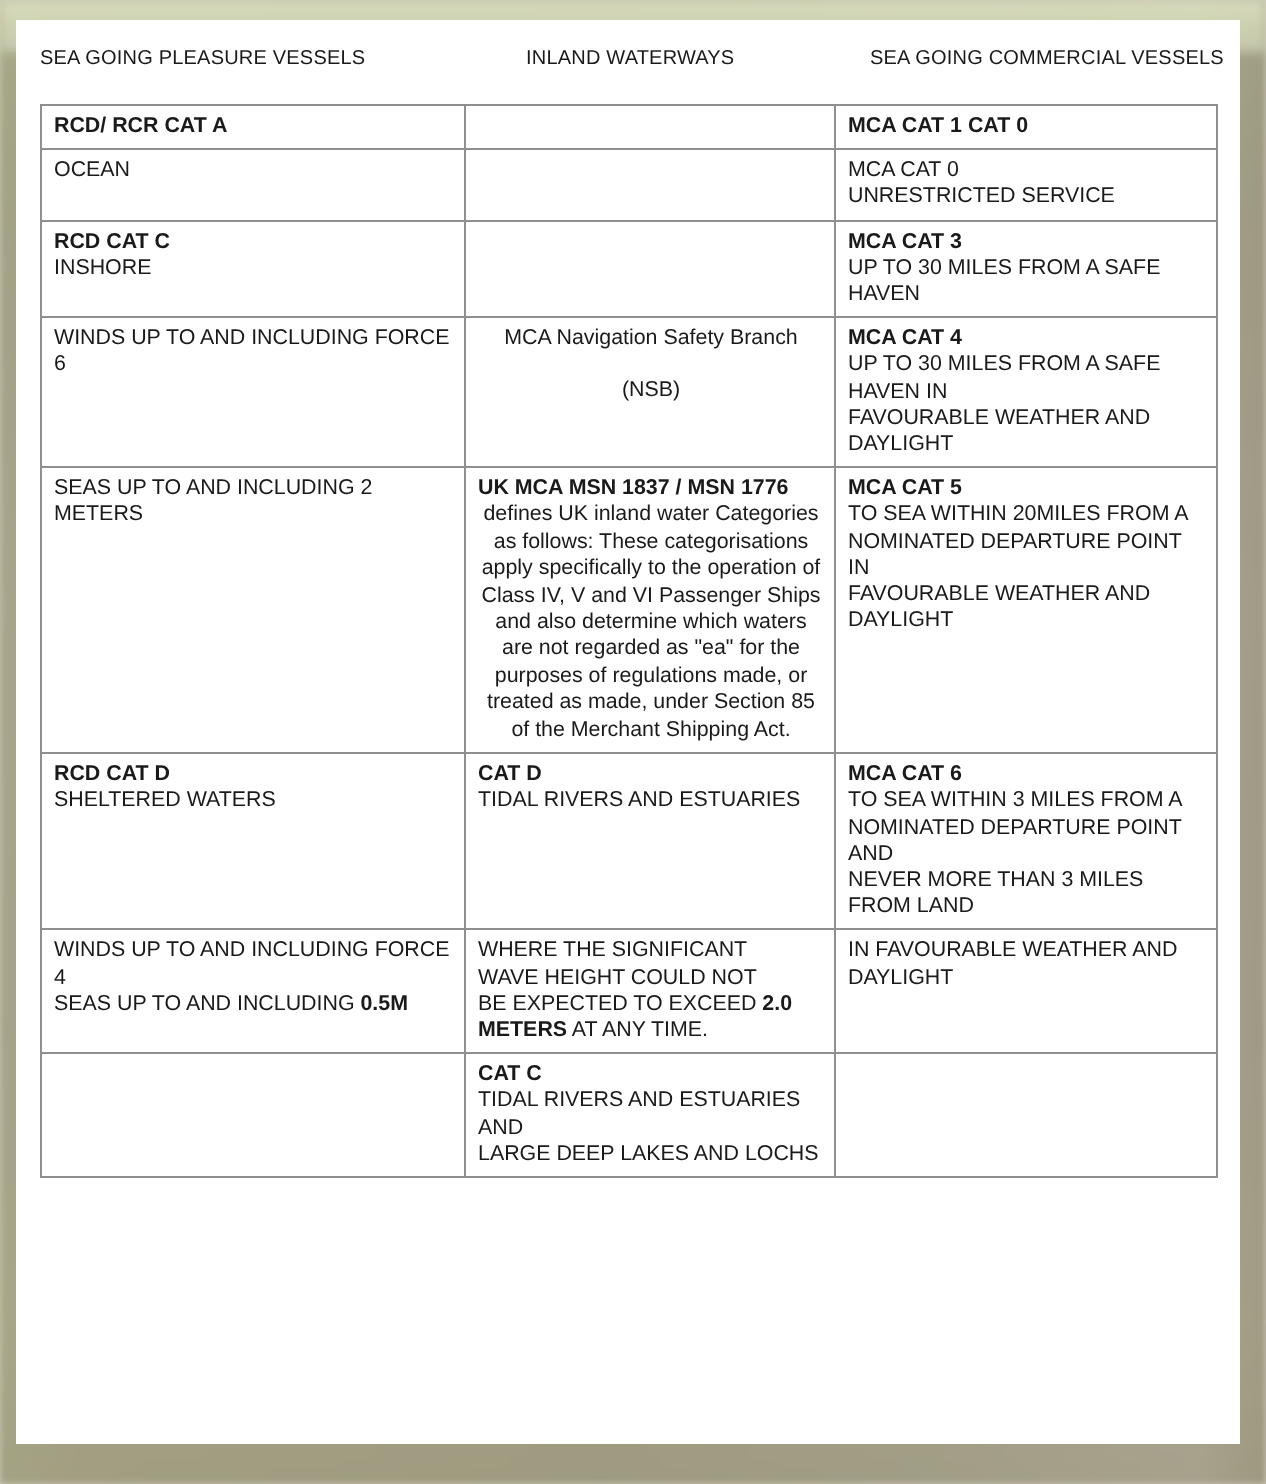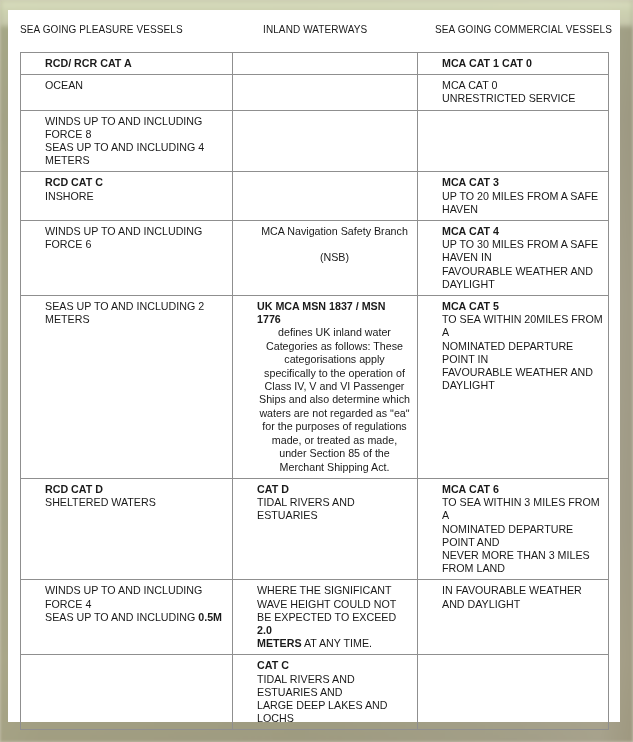--- a/index.html
+++ b/index.html
@@ -77,21 +77,21 @@
     position: absolute;
     left: 12px;
     top: 42px;
     width: 588px;
     border-collapse: collapse;
     table-layout: fixed;
   }
   table#cat-table td {
     border: 1px solid #8f8f8f;
     vertical-align: top;
-    padding: 4px 5px 4px 24px;
+    padding: 4px 5px 4px 6px;
     font-size: 10.7px;
     line-height: 13.2px;
     color: #1a1a1a;
   }
   col.c1 { width: 212px; }
   col.c2 { width: 185px; }
   col.c3 { width: 191px; }
 
   tr.thick-top > td { border-top: 1.6px solid #4a4a4a; }
 
@@ -140,38 +140,30 @@
         </td>
         <td></td>
         <td>
           <div>MCA CAT 0</div>
           <div>UNRESTRICTED SERVICE</div>
         </td>
       </tr>
 
 
 
-      <tr>
-        <td>
-          <div>WINDS UP TO AND INCLUDING FORCE 8</div>
-          <div>SEAS UP TO AND INCLUDING 4 METERS</div>
-        </td>
-        <td></td>
-        <td></td>
-      </tr>
 
       <tr>
         <td>
           <div class="b">RCD CAT C</div>
           <div>INSHORE</div>
         </td>
         <td></td>
         <td>
           <div class="b">MCA CAT 3</div>
-          <div>UP TO 20 MILES FROM A SAFE HAVEN</div>
+          <div>UP TO 30 MILES FROM A SAFE HAVEN</div>
         </td>
       </tr>
 
       <tr>
         <td>
           <div>WINDS UP TO AND INCLUDING FORCE 6</div>
         </td>
         <td>
           <div class="mixed">MCA Navigation Safety Branch</div>
           <span class="spacer-line"></span>

